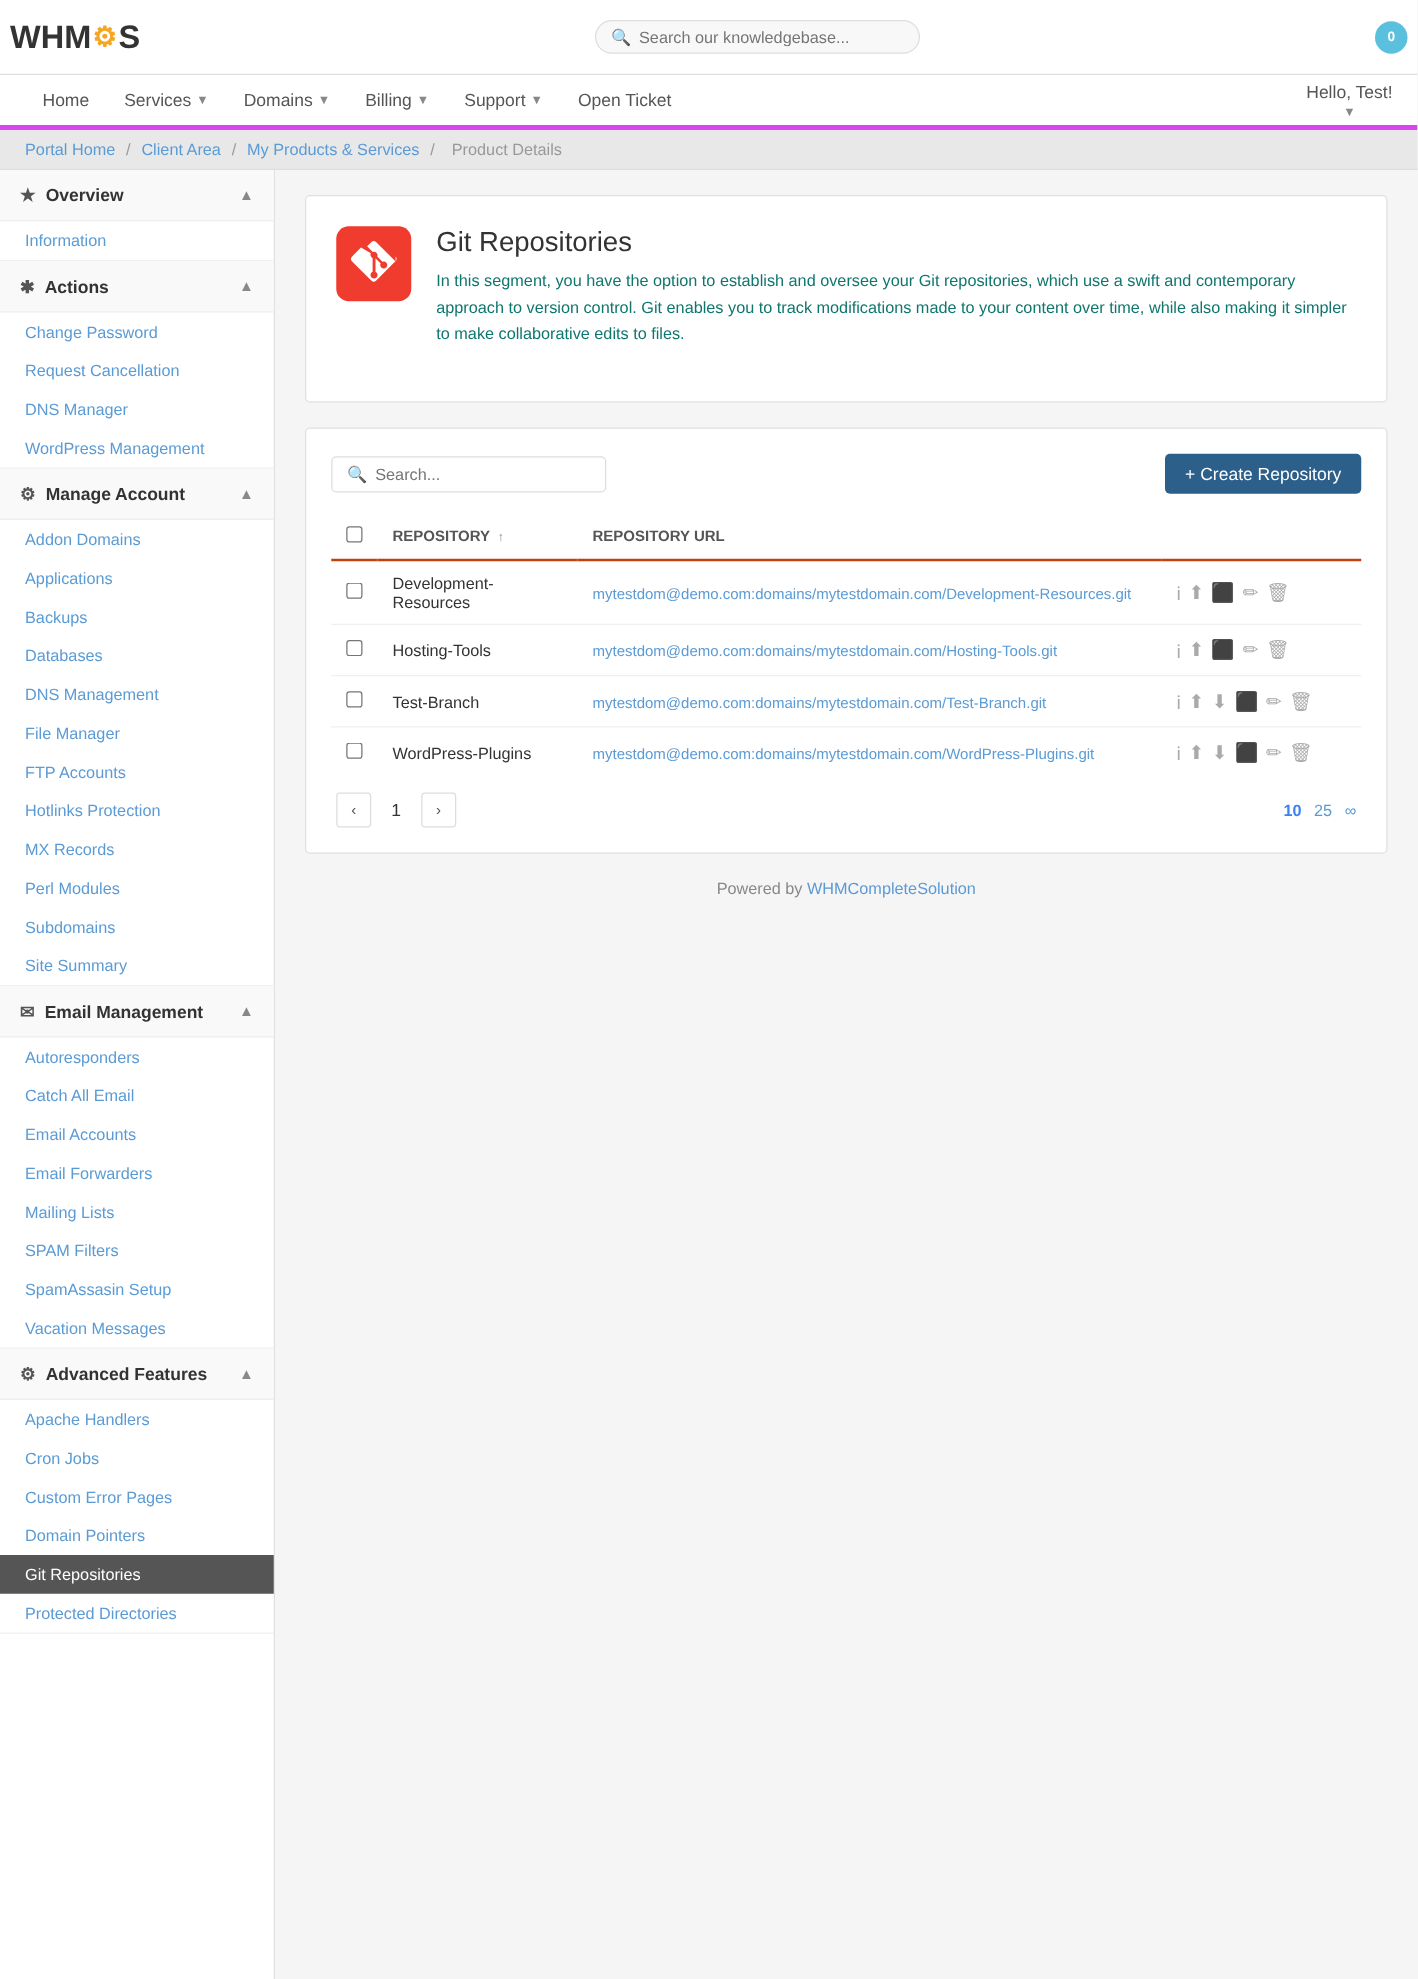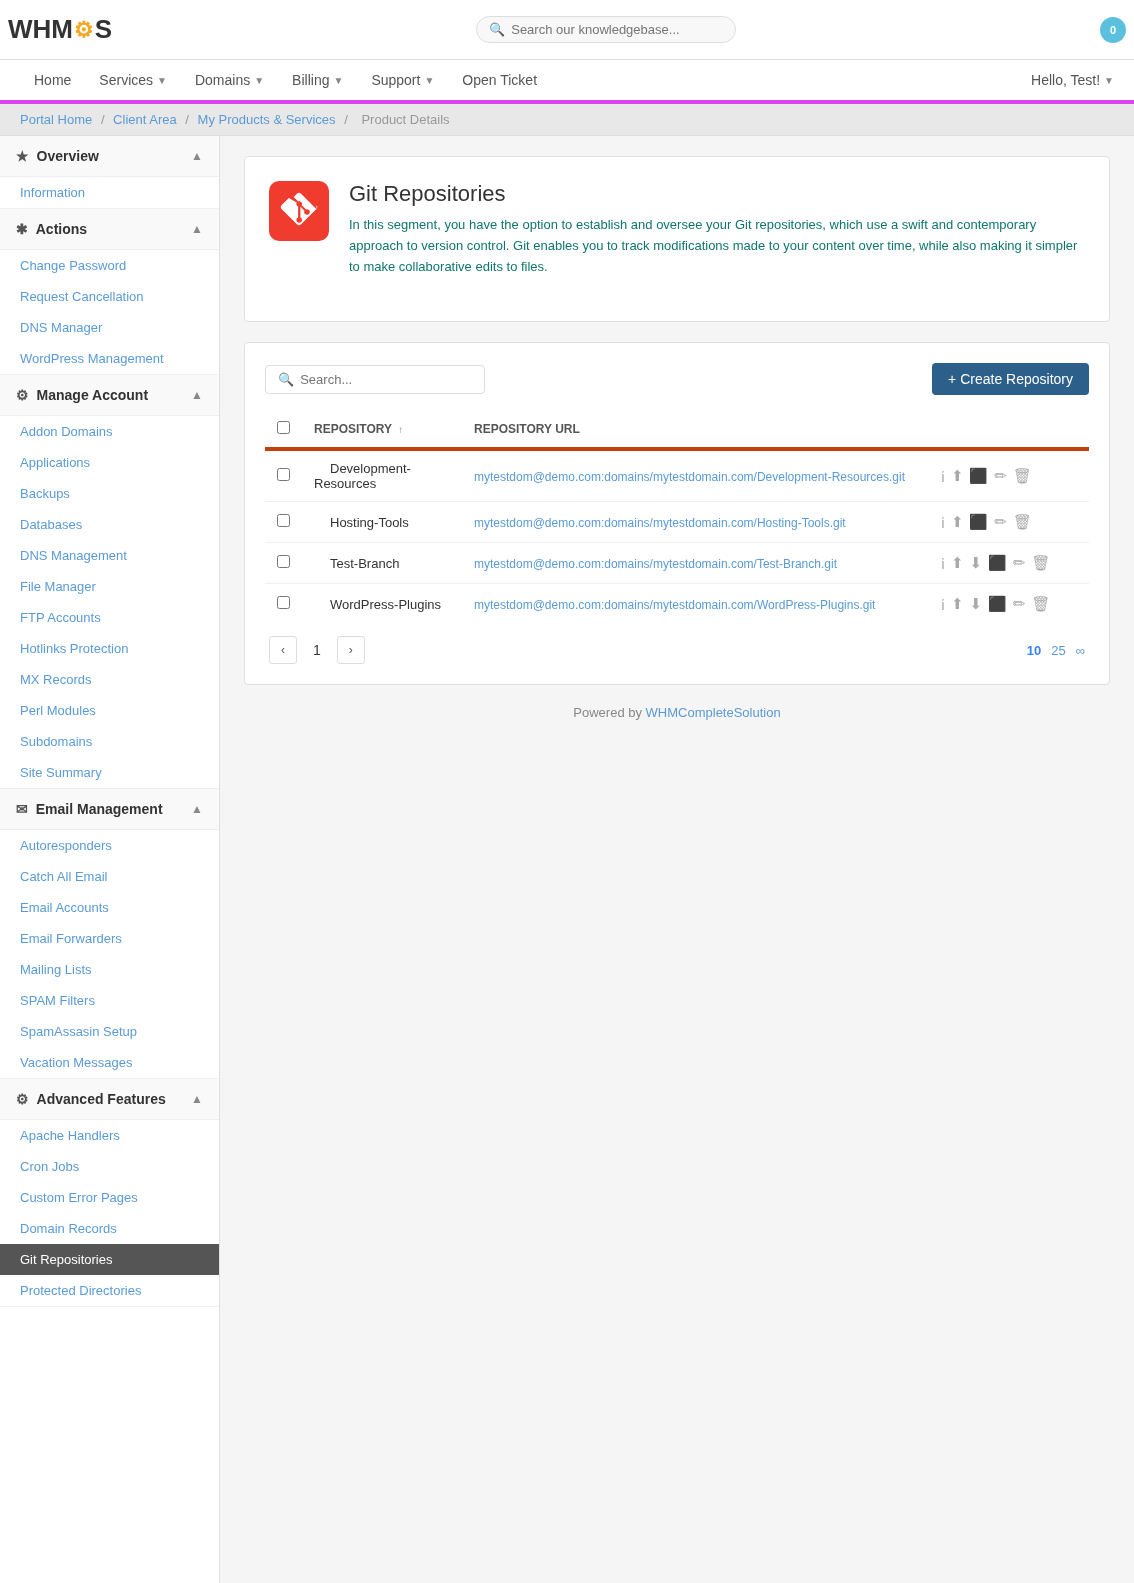--- a/index.html
+++ b/index.html
@@ -11,21 +11,21 @@
     .logo-gear { color: #f5a623; font-size: 22px; margin: 0 1px; }
     .top-search { display: flex; align-items: center; background: #f8f8f8; border: 1px solid #ddd; border-radius: 20px; padding: 5px 12px; width: 260px; }
     .top-search input { border: none; background: transparent; outline: none; font-size: 13px; color: #999; width: 200px; }
     .cart-btn { background: #5bc0de; color: #fff; border-radius: 50%; width: 26px; height: 26px; display: flex; align-items: center; justify-content: center; font-size: 11px; font-weight: bold; }
 
     
     .main-nav { background: #fff; border-bottom: 4px solid #d946ef; padding: 0 20px; display: flex; align-items: center; justify-content: space-between; height: 44px; }
     .main-nav-links { display: flex; align-items: center; gap: 0; }
     .nav-item { padding: 12px 14px; color: #555; font-size: 14px; cursor: pointer; display: flex; align-items: center; gap: 4px; }
     .nav-arrow { font-size: 10px; color: #888; }
-    .hello-user { color: #555; font-size: 14px; cursor: pointer; display: flex; align-items: center; gap: 4px; }
+    .hello-user { color: #555; font-size: 14px; cursor: pointer; display: flex; align-items: center; gap: 4px; flex-direction: column; }
 
     
     .breadcrumb { background: #e8e8e8; padding: 8px 20px; font-size: 13px; color: #666; border-bottom: 1px solid #ddd; }
     .breadcrumb a { color: #5b9bd5; text-decoration: none; }
     .breadcrumb span { margin: 0 5px; color: #999; }
 
     
     .page-layout { display: flex; min-height: calc(1583px - 110px); }
 
     
@@ -49,25 +49,25 @@
     .git-desc { font-size: 13px; color: #0f766e; line-height: 1.6; }
 
     
     .repo-table-container { background: #fff; border: 1px solid #e0e0e0; border-radius: 4px; padding: 20px; }
     .repo-toolbar { display: flex; align-items: center; justify-content: space-between; margin-bottom: 16px; }
     .search-box { display: flex; align-items: center; border: 1px solid #ddd; border-radius: 4px; padding: 6px 12px; width: 220px; background: #fff; }
     .search-box input { border: none; outline: none; font-size: 13px; color: #999; width: 180px; }
     .create-repo-btn { background: #2c5f8a; color: #fff; border: none; border-radius: 4px; padding: 8px 16px; font-size: 14px; cursor: pointer; display: flex; align-items: center; gap: 6px; }
 
     .repo-table { width: 100%; border-collapse: collapse; }
-    .repo-table th { padding: 10px 12px; text-align: left; font-size: 12px; font-weight: 600; color: #555; text-transform: uppercase; border-bottom: 4px solid #c2410c; }
+    .repo-table th { padding: 10px 12px; text-align: left; font-size: 12px; font-weight: 600; color: #555; text-transform: uppercase; border-bottom: 2px solid #c2410c; }
     .repo-table td { padding: 10px 12px; border-bottom: 1px solid #f0f0f0; font-size: 13px; vertical-align: middle; }
     .repo-table tr:last-child td { border-bottom: none; }
     .repo-url { color: #5b9bd5; font-size: 12px; }
-    .repo-name { color: #333; font-weight: 500; margin-left: 16px; }
+    .repo-name { color: #333; font-weight: 500; }
     .action-icons { display: flex; align-items: center; gap: 6px; color: #aaa; }
     .action-icons span { cursor: pointer; font-size: 15px; }
     .col-check { width: 30px; }
     .col-name { width: 160px; }
     .col-url { }
     .col-actions { width: 160px; text-align: right; }
 
     .sort-arrow { font-size: 10px; color: #888; margin-left: 3px; }
 
     
@@ -200,21 +200,21 @@
       <div class="sidebar-section-header">
         <div class="sidebar-section-title">
           <span class="sidebar-section-icon">⚙</span>
           <span>Advanced Features</span>
         </div>
         <span class="sidebar-chevron">▲</span>
       </div>
       <a class="sidebar-item">Apache Handlers</a>
       <a class="sidebar-item">Cron Jobs</a>
       <a class="sidebar-item">Custom Error Pages</a>
-      <a class="sidebar-item">Domain Records</a>
+      <a class="sidebar-item">Domain Pointers</a>
       <a class="sidebar-item active">Git Repositories</a>
       <a class="sidebar-item">Protected Directories</a>
     </div>
 
   </div>
 
   <div class="main-content">
 
     <div class="git-panel">
       <div class="git-header">

